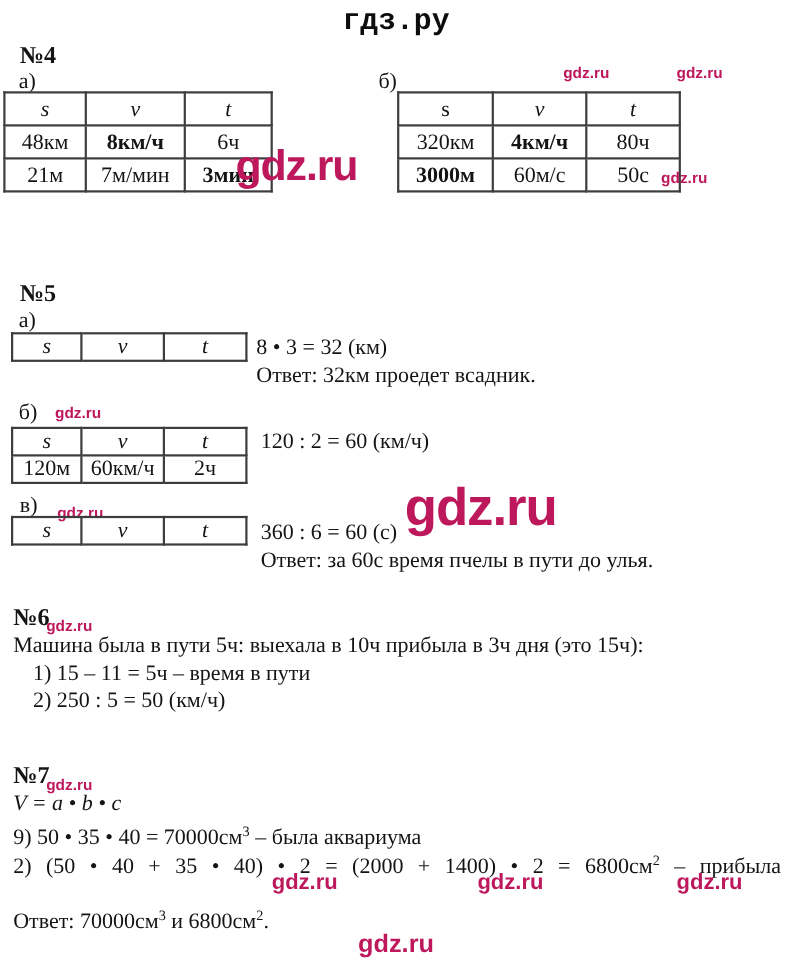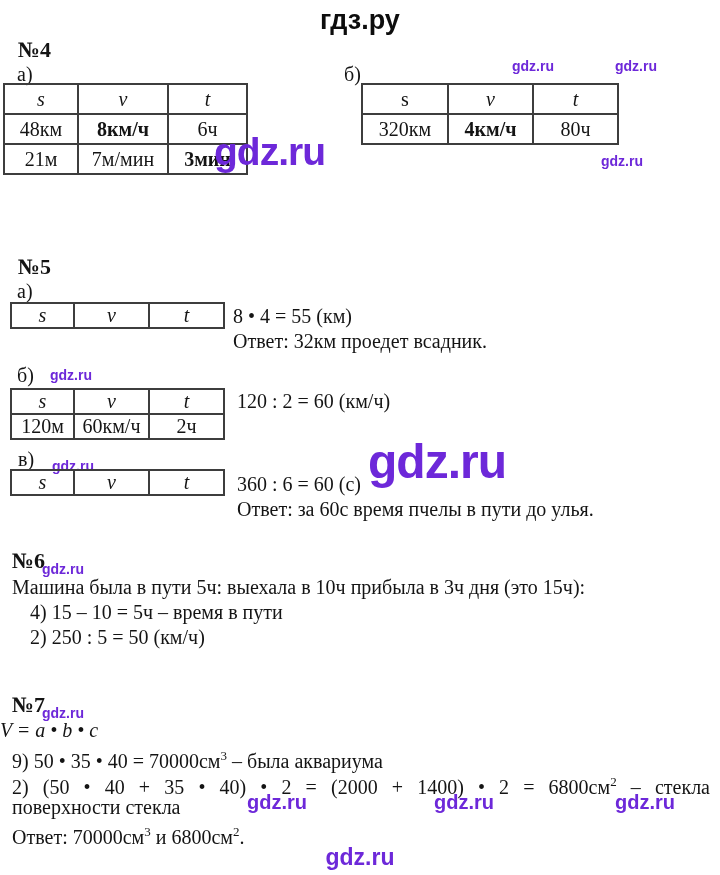--- a/index.html
+++ b/index.html
@@ -3,23 +3,23 @@
 <meta charset="utf-8">
 <style>
   html,body { margin:0; padding:0; background:#ffffff; }
   .page {
     position:relative; width:720px; height:875px; background:#ffffff;
     font-family:"Liberation Serif", serif; color:#141414; overflow:hidden;
   }
   .line { position:absolute; font-size:20px; line-height:23px; white-space:nowrap; color:#141414; }
   .site-title {
     position:absolute; left:0; right:0; top:5px; text-align:center;
-    font-family:Liberation Sans, sans-serif; font-weight:bold; font-size:27px; color:#0d0d0d;
+    font-family:Liberation Mono, monospace; font-weight:bold; font-size:27px; color:#0d0d0d;
   }
-  .wm { font-family:"Liberation Sans", sans-serif; font-weight:bold; color:#6d28d9; position:absolute; line-height:1; }
+  .wm { font-family:"Liberation Sans", sans-serif; font-weight:bold; color:#be185d; position:absolute; line-height:1; }
   .wm-sm { font-size:14px; }
   .wm-md { font-size:20px; }
   .wm-lg1 { font-size:39px; letter-spacing:-1px; }
   .wm-lg2 { font-size:48px; letter-spacing:-1px; }
   .wm-bottom { left:0; right:0; text-align:center; font-size:23px; }
   .plabel { position:absolute; font-weight:bold; font-size:22px; line-height:22px; }
   .sublabel { position:absolute; font-size:20px; line-height:20px; }
   table.grid { position:absolute; border-collapse:collapse; table-layout:fixed; background:transparent; }
   table.grid td {
     border:2px solid #3d3d3d; text-align:center; vertical-align:middle;
@@ -83,20 +83,25 @@
         <tr>
       <td class="hu">s</td>
       <td class="hi">v</td>
       <td class="hi">t</td>
     </tr>
     <tr>
       <td>320км</td>
       <td class="b">4км/ч</td>
       <td>80ч</td>
     </tr>
+    <tr>
+      <td class="b">3000м</td>
+      <td>60м/с</td>
+      <td>50с</td>
+    </tr>
   </tbody>
     </table>
 
   <div class="wm wm-lg1 z" style="left:214px; top:132px;">gdz.ru</div>
   <div class="wm wm-sm z" style="left:601px; top:154px;">gdz.ru</div>
 
   <div class="plabel" style="left:18px; top:256px;">№5</div>
 
   <div class="sublabel" style="left:17px; top:281px;">а)</div>
   <table class="grid t5" style="left:10px; top:302px; width:213px;">
@@ -106,21 +111,21 @@
         <col style="width:75px">
       </colgroup>
     <tbody>
         <tr>
       <td class="hi">s</td>
       <td class="hi">v</td>
       <td class="hi">t</td>
     </tr>
   </tbody>
     </table>
-  <div class="line" style="left:233px; top:305px;">8 • 4 = 55 (км)</div>
+  <div class="line" style="left:233px; top:305px;">8 • 3 = 32 (км)</div>
   <div class="line" style="left:233px; top:330px;">Ответ: 32км проедет всадник.</div>
 
   <div class="sublabel" style="left:17px; top:365px;">б)</div>
   <div class="wm wm-sm" style="left:50px; top:368px;">gdz.ru</div>
   <table class="grid t5" style="left:10px; top:388px; width:213px;">
     <colgroup>
         <col style="width:63px">
         <col style="width:75px">
         <col style="width:75px">
       </colgroup>
@@ -155,33 +160,32 @@
       <td class="hi">t</td>
     </tr>
   </tbody>
     </table>
   <div class="line" style="left:237px; top:473px;">360 : 6 = 60 (с)</div>
   <div class="line" style="left:237px; top:498px;">Ответ: за 60с время пчелы в пути до улья.</div>
 
   <div class="plabel" style="left:12px; top:550px;">№6</div>
   <div class="wm wm-sm" style="left:42px; top:562px;">gdz.ru</div>
   <div class="line" style="left:12px; top:576px;">Машина была в пути 5ч: выехала в 10ч прибыла в 3ч дня (это 15ч):</div>
-  <div class="line" style="left:30px; top:601px;">4) 15 – 10 = 5ч – время в пути</div>
+  <div class="line" style="left:30px; top:601px;">1) 15 – 11 = 5ч – время в пути</div>
   <div class="line" style="left:30px; top:626px;">2) 250 : 5 = 50 (км/ч)</div>
 
   <div class="plabel" style="left:12px; top:694px;">№7</div>
   <div class="wm wm-sm" style="left:42px; top:706px;">gdz.ru</div>
-  <div class="line ital" style="left:0; top:719px;font-style:italic;">V = a • b • c</div>
+  <div class="line ital" style="left:12px; top:719px;font-style:italic;">V = a • b • c</div>
   <div class="line" style="left:12px; top:744px;">
     <span>9) 50 • 35 • 40 = 70000см</span><sup>3</sup><span> – была аквариума</span>
   </div>
   <div class="line just" style="left:12px; top:770px; width:698px;">
-    <span>2) (50 • 40 + 35 • 40) • 2 = (2000 + 1400) • 2 = 6800см</span><sup>2</sup><span> – стекла</span>
+    <span>2) (50 • 40 + 35 • 40) • 2 = (2000 + 1400) • 2 = 6800см</span><sup>2</sup><span> – прибыла</span>
   </div>
-  <div class="line" style="left:12px; top:796px;">поверхности стекла</div>
   <div class="wm wm-md" style="left:247px; top:792px;">gdz.ru</div>
   <div class="wm wm-md" style="left:434px; top:792px;">gdz.ru</div>
   <div class="wm wm-md" style="left:615px; top:792px;">gdz.ru</div>
   <div class="line" style="left:12px; top:820px;">
     <span>Ответ: 70000см</span><sup>3</sup><span> и 6800см</span><sup>2</sup><span>.</span>
   </div>
 
   <div class="wm wm-bottom" style="top:846px;">gdz.ru</div>
 
 </div>

